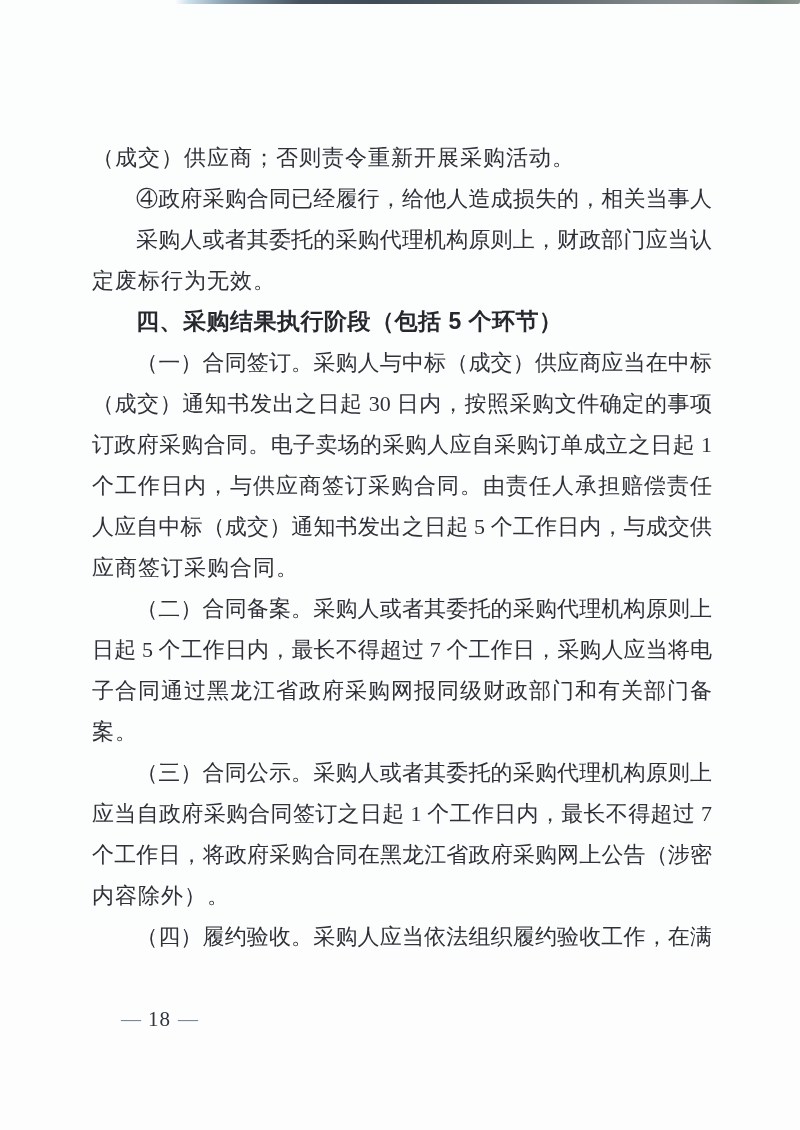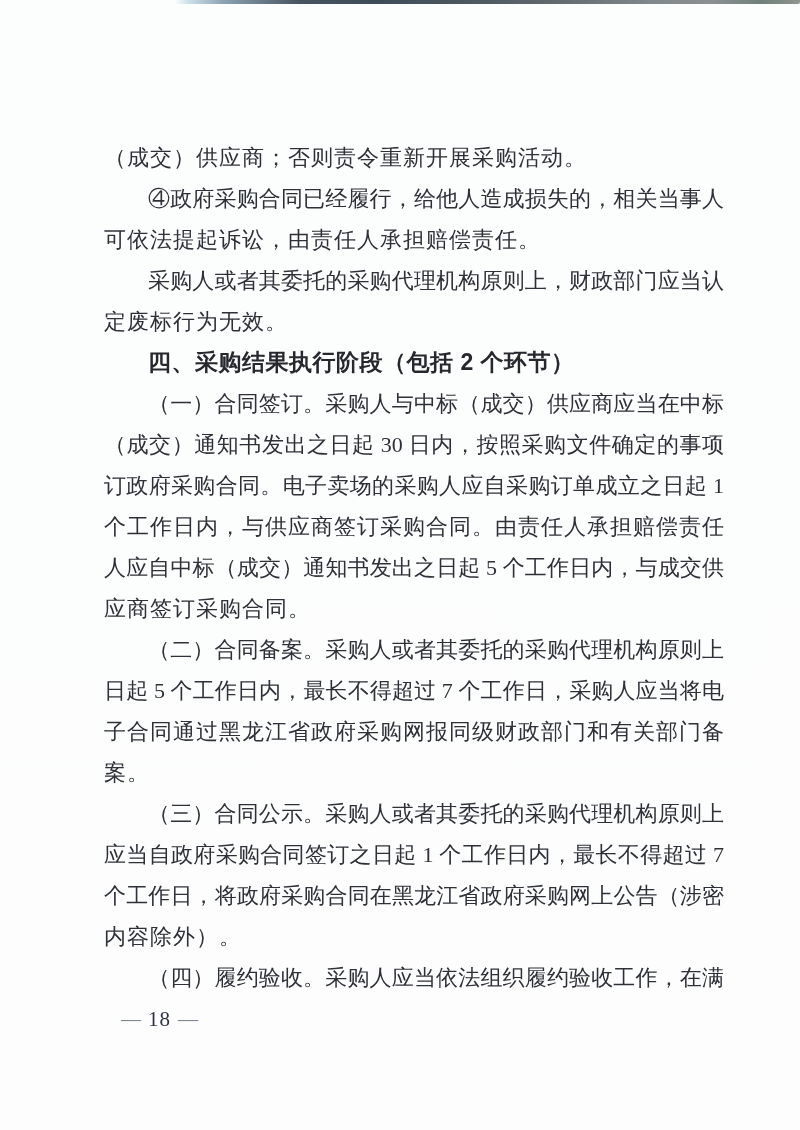--- a/index.html
+++ b/index.html
@@ -32,21 +32,21 @@
       #4d585f 48%,
       #636c71 62%,
       #81888b 76%,
       #8b9092 86%,
       #70807a 94%,
       #8f948f 100%);
     border-radius: 0 0 2px 2px;
   }
   .text-block {
     position: absolute;
-    left: 104px;
+    left: 92px;
     top: 137px;
     width: 620px;
     color: #2e3138;
   }
   .line {
     height: 41px;
     line-height: 41px;
     font-size: 22px;
     letter-spacing: 1px;
     white-space: nowrap;
@@ -90,24 +90,23 @@
 </style>
 </head>
 <body>
 
 <div class="paper">
   <div class="scan-line"></div>
 
   <div class="text-block">
       <div class="line">（成交）供应商；否则责令重新开展采购活动。</div>
       <div class="line fill indent">④政府采购合同已经履行，给他人造成损失的，相关当事人</div>
-      <div class="line">可依法提起诉讼，由责任人承担赔偿责任。</div>
       <div class="line fill indent">采购人或者其委托的采购代理机构原则上，财政部门应当认</div>
       <div class="line">定废标行为无效。</div>
-      <div class="line indent bold">四、采购结果执行阶段（包括 2 个环节）</div>
+      <div class="line indent bold">四、采购结果执行阶段（包括 5 个环节）</div>
       <div class="line fill indent">（一）合同签订。采购人与中标（成交）供应商应当在中标</div>
       <div class="line fill">（成交）通知书发出之日起 30 日内，按照采购文件确定的事项签</div>
       <div class="line fill">订政府采购合同。电子卖场的采购人应自采购订单成立之日起 1</div>
       <div class="line fill">个工作日内，与供应商签订采购合同。由责任人承担赔偿责任</div>
       <div class="line fill">人应自中标（成交）通知书发出之日起 5 个工作日内，与成交供</div>
       <div class="line">应商签订采购合同。</div>
       <div class="line fill indent">（二）合同备案。采购人或者其委托的采购代理机构原则上</div>
       <div class="line fill">日起 5 个工作日内，最长不得超过 7 个工作日，采购人应当将电</div>
       <div class="line fill">子合同通过黑龙江省政府采购网报同级财政部门和有关部门备</div>
       <div class="line">案。</div>

